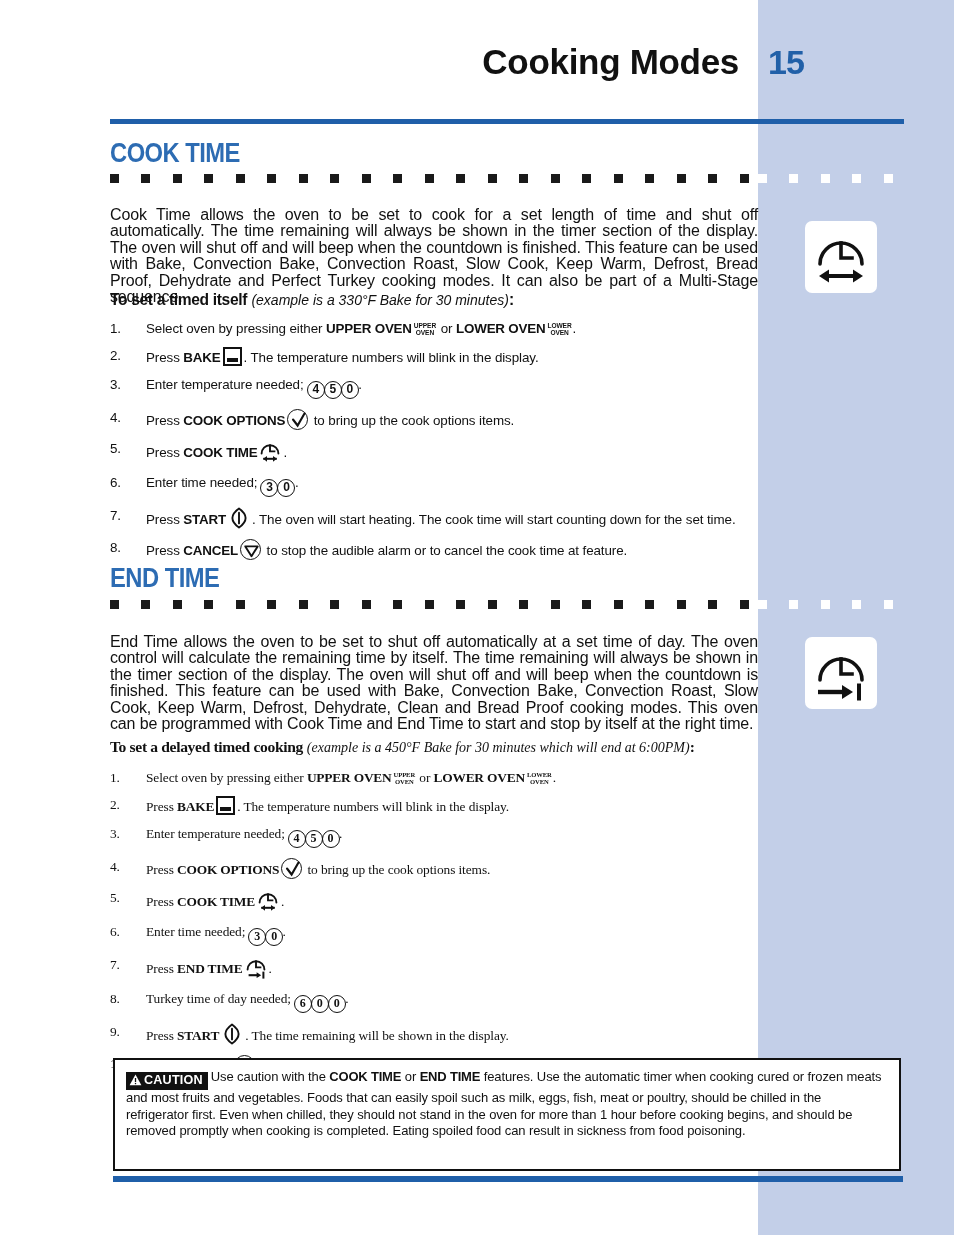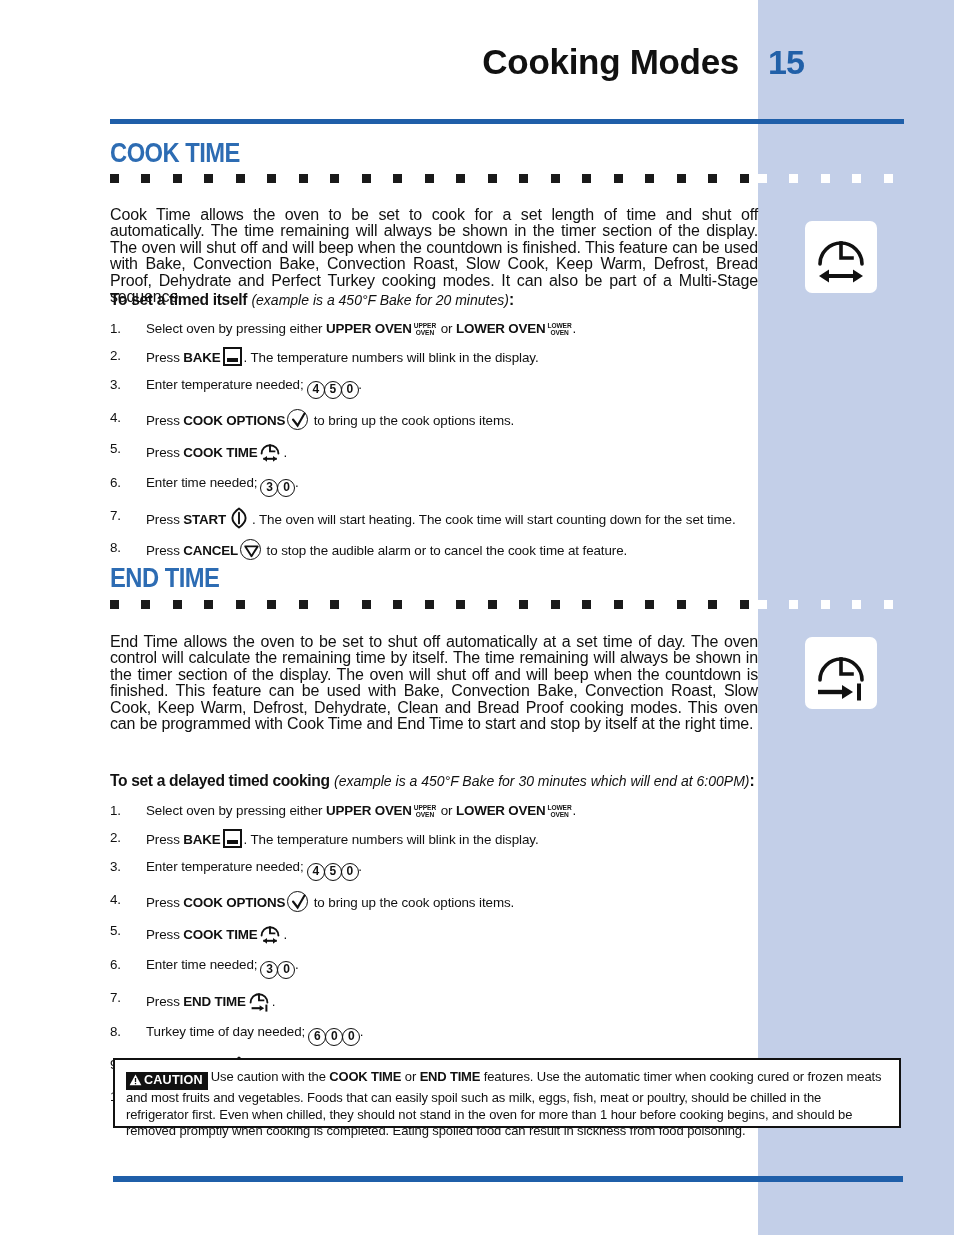--- a/index.html
+++ b/index.html
@@ -169,21 +169,21 @@
     width: 72px; height: 72px;
     background: #ffffff;
     border-radius: 7px;
     z-index: 2;
   }
   .side-tile svg { display: block; }
 
   
   .caution-box {
     position: absolute; left: 113px; top: 1058px;
-    width: 788px; height: 70px;
+    width: 788px; height: 113px;
     background: #ffffff;
     border: 2.4px solid #111111;
     z-index: 4;
     padding: 9px 12px 0 11px;
   }
   .caution-text {
     font-size: 13px; line-height: 16.6px; color: #111;
     letter-spacing: -0.1px;
   }
   .caution-badge {
@@ -222,21 +222,21 @@
   <div class="dot-left"></div>
   <div class="dot-right"></div>
 </div>
 
 <div class="section" style="top:191px;">
   <p class="body-para">Cook Time allows the oven to be set to cook for a set length of time and shut off automatically. The time remaining will always be shown in the timer section of the display. The oven will shut off and will beep when the countdown is finished. This feature can be used with Bake, Convection Bake, Convection Roast, Slow Cook, Keep Warm, Defrost, Bread Proof, Dehydrate and Perfect Turkey cooking modes. It can also be part of a Multi-Stage sequence.</p>
 </div>
 
 <div class="section" style="top:288px;">
   <div class="proc-heading">
-    <span class="bold">To set a timed itself</span><span>&nbsp;</span><span class="ital">(example is a 450°F Bake for 20 minutes)</span><span class="colon">:</span>
+    <span class="bold">To set a timed itself</span><span>&nbsp;</span><span class="ital">(example is a 330°F Bake for 30 minutes)</span><span class="colon">:</span>
   </div>
 
   <ol class="steps" style="margin-top:8px;">
 
     <li>
       <span class="num">1.</span><span>Select oven by pressing either </span><span class="kw">UPPER OVEN</span><span class="ico-ovenlabel"><span>UPPER</span><br><span>OVEN</span></span><span> or </span><span class="kw">LOWER OVEN</span><span class="ico-ovenlabel"><span>LOWER</span><br><span>OVEN</span></span><span>.</span>
     </li>
 
     <li>
       <span class="num">2.</span><span>Press </span><span class="kw">BAKE</span><span class="ico ico-bake"></span><span>. The temperature numbers will blink in the display.</span>
@@ -296,21 +296,21 @@
 </div>
 <div class="dotted-rule" style="top:600px;">
   <div class="dot-left"></div>
   <div class="dot-right"></div>
 </div>
 
 <div class="section" style="top:618px;">
   <p class="body-para">End Time allows the oven to be set to shut off automatically at a set time of day. The oven control will calculate the remaining time by itself. The time remaining will always be shown in the timer section of the display. The oven will shut off and will beep when the countdown is finished. This feature can be used with Bake, Convection Bake, Convection Roast, Slow Cook, Keep Warm, Defrost, Dehydrate, Clean  and Bread Proof cooking modes. This oven can be programmed with Cook Time and End Time to start and stop by itself at the right time.</p>
 </div>
 
-<div class="section" style="top:767px;">
+<div class="section" style="top:733px;font-family:Liberation Serif, serif;">
   <div class="proc-heading" style="line-height:28px;">
     <span class="bold">To set a delayed timed cooking</span><span>&nbsp;</span><span class="ital">(example is a 450°F Bake for 30 minutes which will end at 6:00PM)</span><span class="colon">:</span>
   </div>
 
   <ol class="steps" style="margin-top:7px;">
 
     <li>
       <span class="num">1.</span><span>Select oven by pressing either </span><span class="kw">UPPER OVEN</span><span class="ico-ovenlabel"><span>UPPER</span><br><span>OVEN</span></span><span> or </span><span class="kw">LOWER OVEN</span><span class="ico-ovenlabel"><span>LOWER</span><br><span>OVEN</span></span><span>.</span>
     </li>
 

